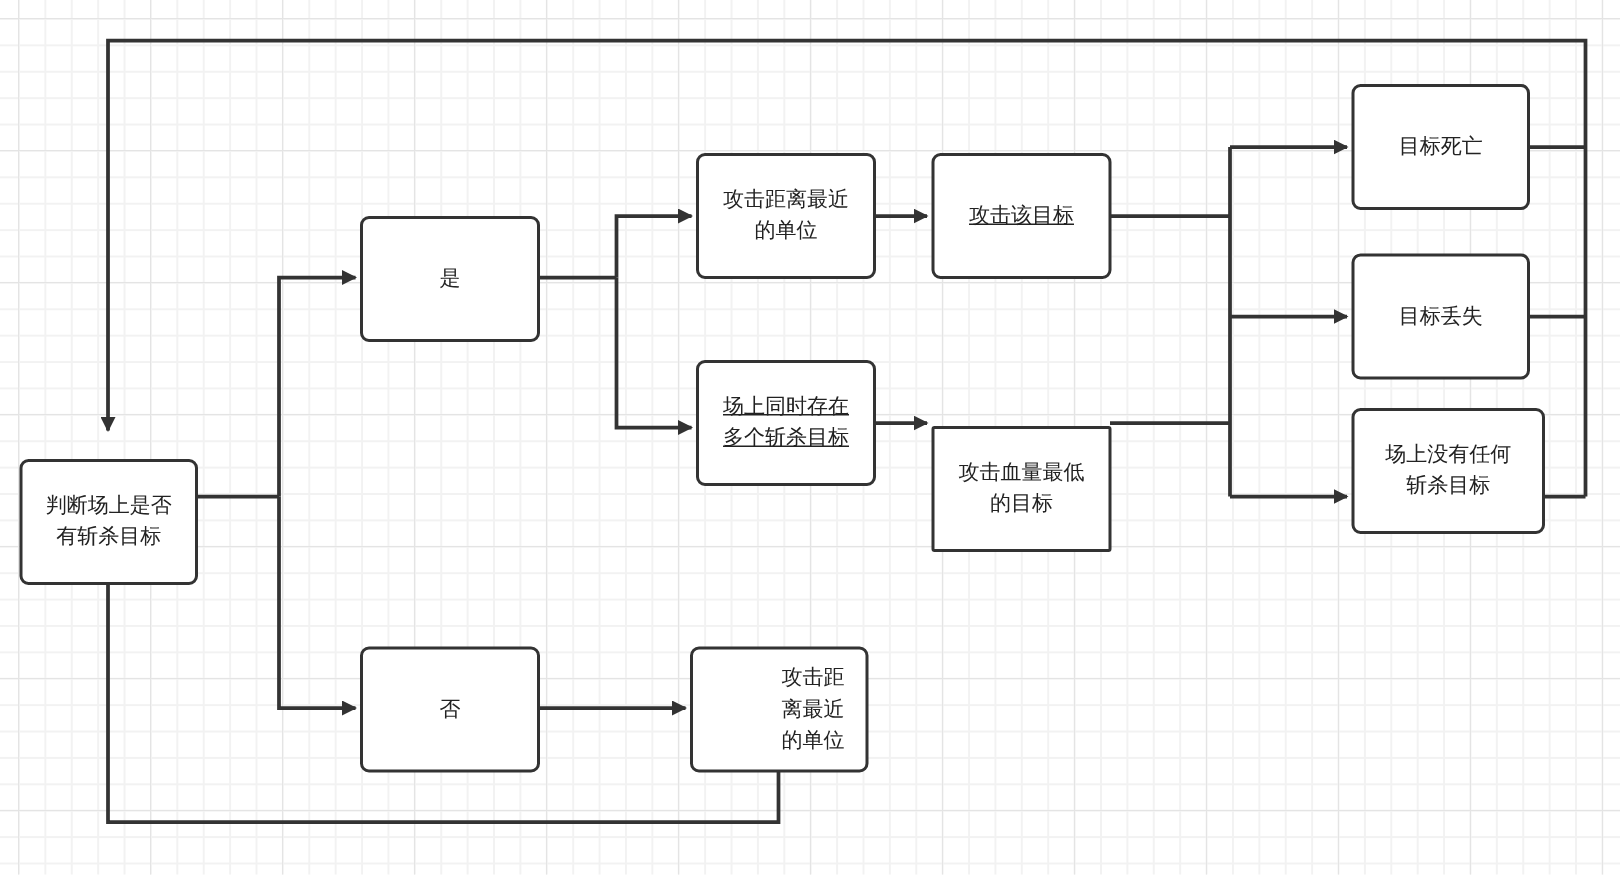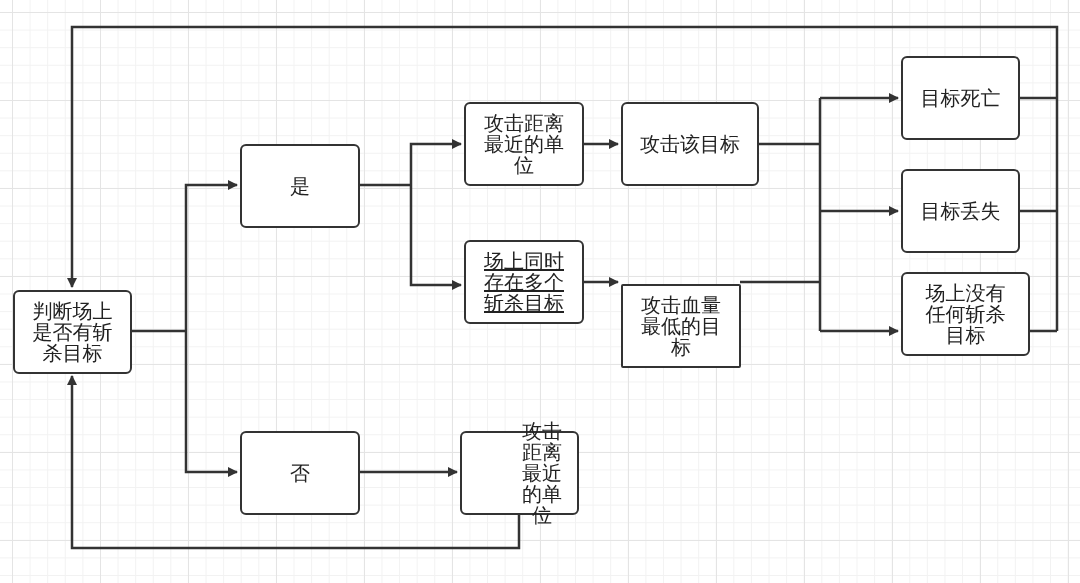--- a/index.html
+++ b/index.html
@@ -13,21 +13,21 @@
       linear-gradient(90deg, #f2f2f2 1px, transparent 1px);
     background-size: 88px 88px, 88px 88px, 17.6px 17.6px, 17.6px 17.6px;
     background-position: -2px 12px, 12px -2px, -2px 12px, 12px -2px;
     font-family: "DejaVu Sans", sans-serif;
   }
   svg.edges { position:absolute; left:0; top:0; width:1080px; height:583px; }
   .node {
     position:absolute; box-sizing:border-box;
     border:2.5px solid #333333; border-radius:6px; background:#ffffff;
     display:flex; align-items:center; justify-content:center; text-align:center;
-    font-size:20px; line-height:21px; color:#222222; padding:0 8px;
+    font-size:14px; line-height:21px; color:#222222; padding:0 8px;
   }
   .node span { display:block; }
 </style>
 </head>
 <body>
 
 <svg class="edges" viewBox="0 0 1080 583">
   <defs>
     <marker id="arr" markerWidth="10" markerHeight="10" refX="9" refY="5" orient="auto" markerUnits="userSpaceOnUse">
       <path d="M0,0 L10,5 L0,10 z" fill="#333"></path>
@@ -56,41 +56,41 @@
     <path d="M1019,98 H1057"></path>
     <path d="M1019,211 H1057"></path>
     <path d="M1019,331 H1057"></path>
     <path d="M1057,331 V27 H72 V287" marker-end="url(#arr)"></path>
 
     <path d="M359,472 H457" marker-end="url(#arr)"></path>
     <path d="M519,514 V548 H72 V376" marker-end="url(#arr)"></path>
   </g>
 </svg>
 
-<div class="node" style="left:13px;top:290px;width:119px;height:84px;">
+<div class="node" style="left:13px;top:306px;width:119px;height:84px;">
   <span style="width:92px;">判断场上是否有斩杀目标</span>
 </div>
 
 <div class="node" style="left:240px;top:144px;width:120px;height:84px;">
   <span>是</span>
 </div>
 
 <div class="node" style="left:240px;top:431px;width:120px;height:84px;">
   <span>否</span>
 </div>
 
 <div class="node" style="left:464px;top:102px;width:120px;height:84px;">
   <span style="width:92px;">攻击距离最近的单位</span>
 </div>
 
 <div class="node" style="left:464px;top:240px;width:120px;height:84px;">
   <span style="width:92px;text-decoration:underline;">场上同时存在多个斩杀目标</span>
 </div>
 
-<div class="node" style="left:621px;top:102px;width:138px;height:84px;">
+<div class="node" style="left:621px;top:102px;width:120px;height:84px;text-decoration:underline;">
   <span>攻击该目标</span>
 </div>
 
 <div class="node" style="left:621px;top:240px;width:120px;height:84px;border-radius:2px;margin-top:44px;">
   <span style="width:92px;">攻击血量最低的目标</span>
 </div>
 
 <div class="node" style="left:901px;top:56px;width:119px;height:84px;">
   <span>目标死亡</span>
 </div>

